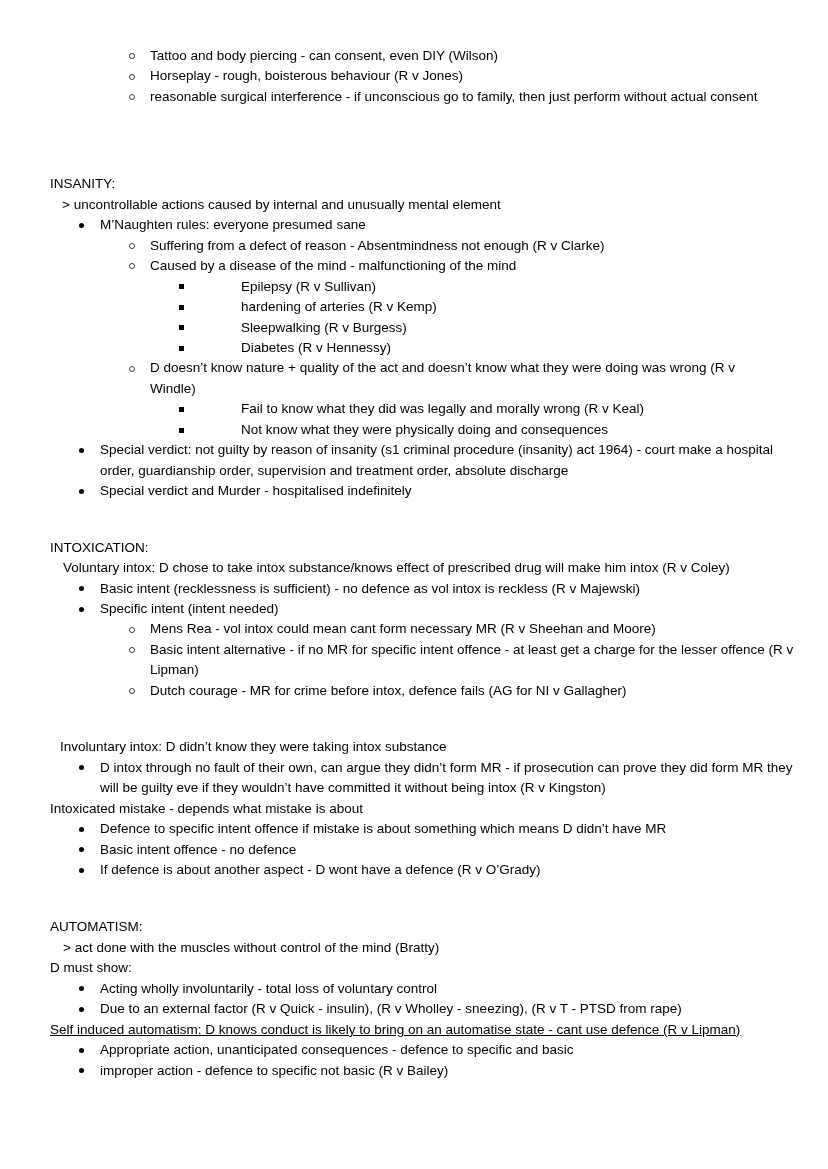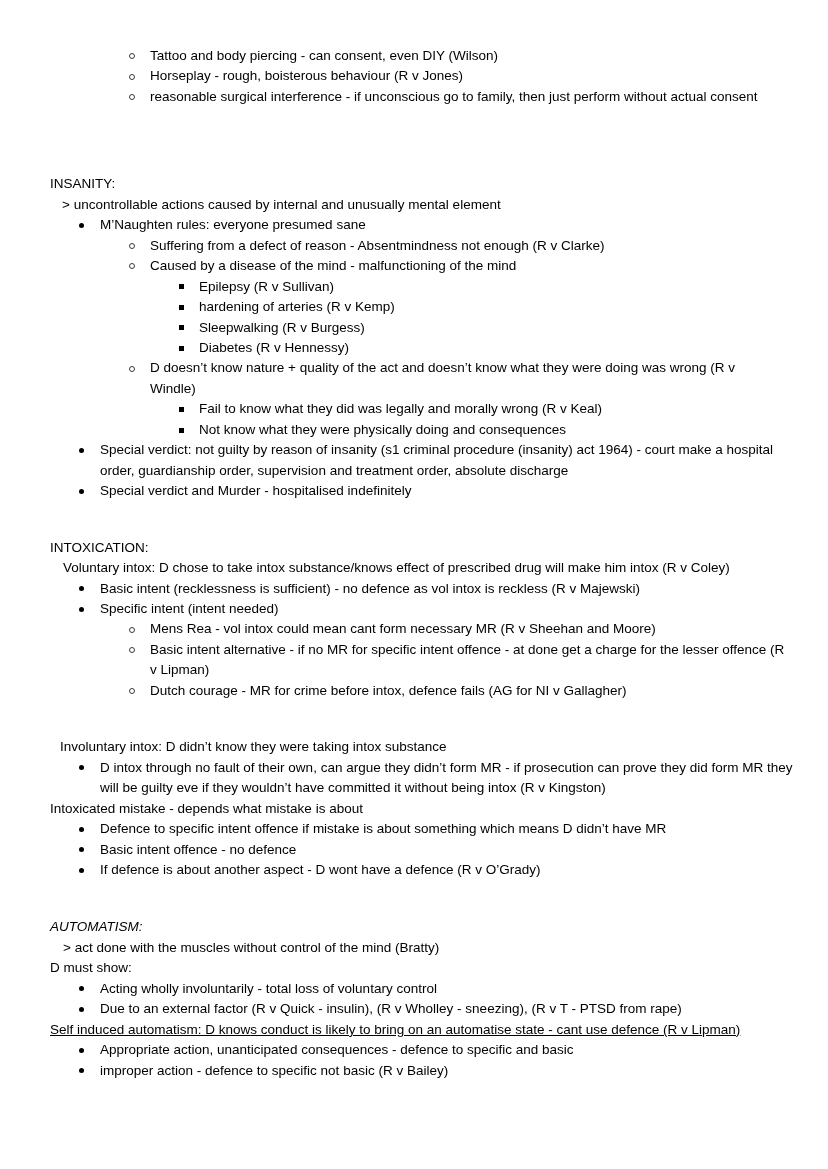--- a/index.html
+++ b/index.html
@@ -13,21 +13,21 @@
     color:#000000;
     font-family:"Liberation Sans","DejaVu Sans",sans-serif;
     font-size:13.5px;
     line-height:20.45px;
     overflow:hidden;
   }
   .para{white-space:normal;}
   .line{display:flex;align-items:flex-start;}
   .lvl1{padding-left:29px;}
   .lvl2{padding-left:79px;}
-  .lvl3{padding-left:129px;}
+  .lvl3{padding-left:129px;gap:42px;}
   .marker-box{flex:0 0 auto;display:inline-flex;align-items:center;height:20.45px;}
   .lvl1 .marker-box{width:21px;}
   .lvl2 .marker-box{width:21px;}
   .lvl3 .marker-box{width:20px;}
   .disc{width:5px;height:5px;border-radius:50%;background:#000;}
   .circle{width:4px;height:4px;border-radius:50%;border:1px solid #3c3c3c;background:transparent;}
   .square{width:5px;height:5px;background:#000;}
   .text{flex:0 1 auto;}
   .gap{width:100%;}
 </style>
@@ -146,21 +146,21 @@
     <div class="line lvl2">
       <span class="marker-box">
         <span class="circle"></span>
       </span>
       <span class="text">Mens Rea - vol intox could mean cant form necessary MR (R v Sheehan and Moore)</span>
     </div>
     <div class="line lvl2">
       <span class="marker-box">
         <span class="circle"></span>
       </span>
-      <span class="text">Basic intent alternative - if no MR for specific intent offence - at done get a charge for the lesser offence (R v Lipman)</span>
+      <span class="text">Basic intent alternative - if no MR for specific intent offence - at least get a charge for the lesser offence (R v Lipman)</span>
     </div>
     <div class="line lvl2">
       <span class="marker-box">
         <span class="circle"></span>
       </span>
       <span class="text">Dutch courage - MR for crime before intox, defence fails (AG for NI v Gallagher)</span>
     </div>
     <div class="para" style="text-indent: 10px; margin-top: 36px;">Involuntary intox: D didn’t know they were taking intox substance</div>
     <div class="line lvl1">
       <span class="marker-box">
@@ -181,21 +181,21 @@
       </span>
       <span class="text">Basic intent offence - no defence</span>
     </div>
     <div class="line lvl1">
       <span class="marker-box">
         <span class="disc"></span>
       </span>
       <span class="text">If defence is about another aspect - D wont have a defence (R v O’Grady)</span>
     </div>
     <div class="gap" style="height: 37px;"></div>
-    <div class="para" style="text-indent: 0px; font-style: italic;">AUTOMATISM:</div>
+    <div class="para" style="text-indent: 0px;">AUTOMATISM:</div>
     <div class="para" style="text-indent: 13px;">&gt; act done with the muscles without control of the mind (Bratty)</div>
     <div class="para" style="text-indent: 0px;">D must show:</div>
     <div class="line lvl1">
       <span class="marker-box">
         <span class="disc"></span>
       </span>
       <span class="text">Acting wholly involuntarily - total loss of voluntary control</span>
     </div>
     <div class="line lvl1">
       <span class="marker-box">

